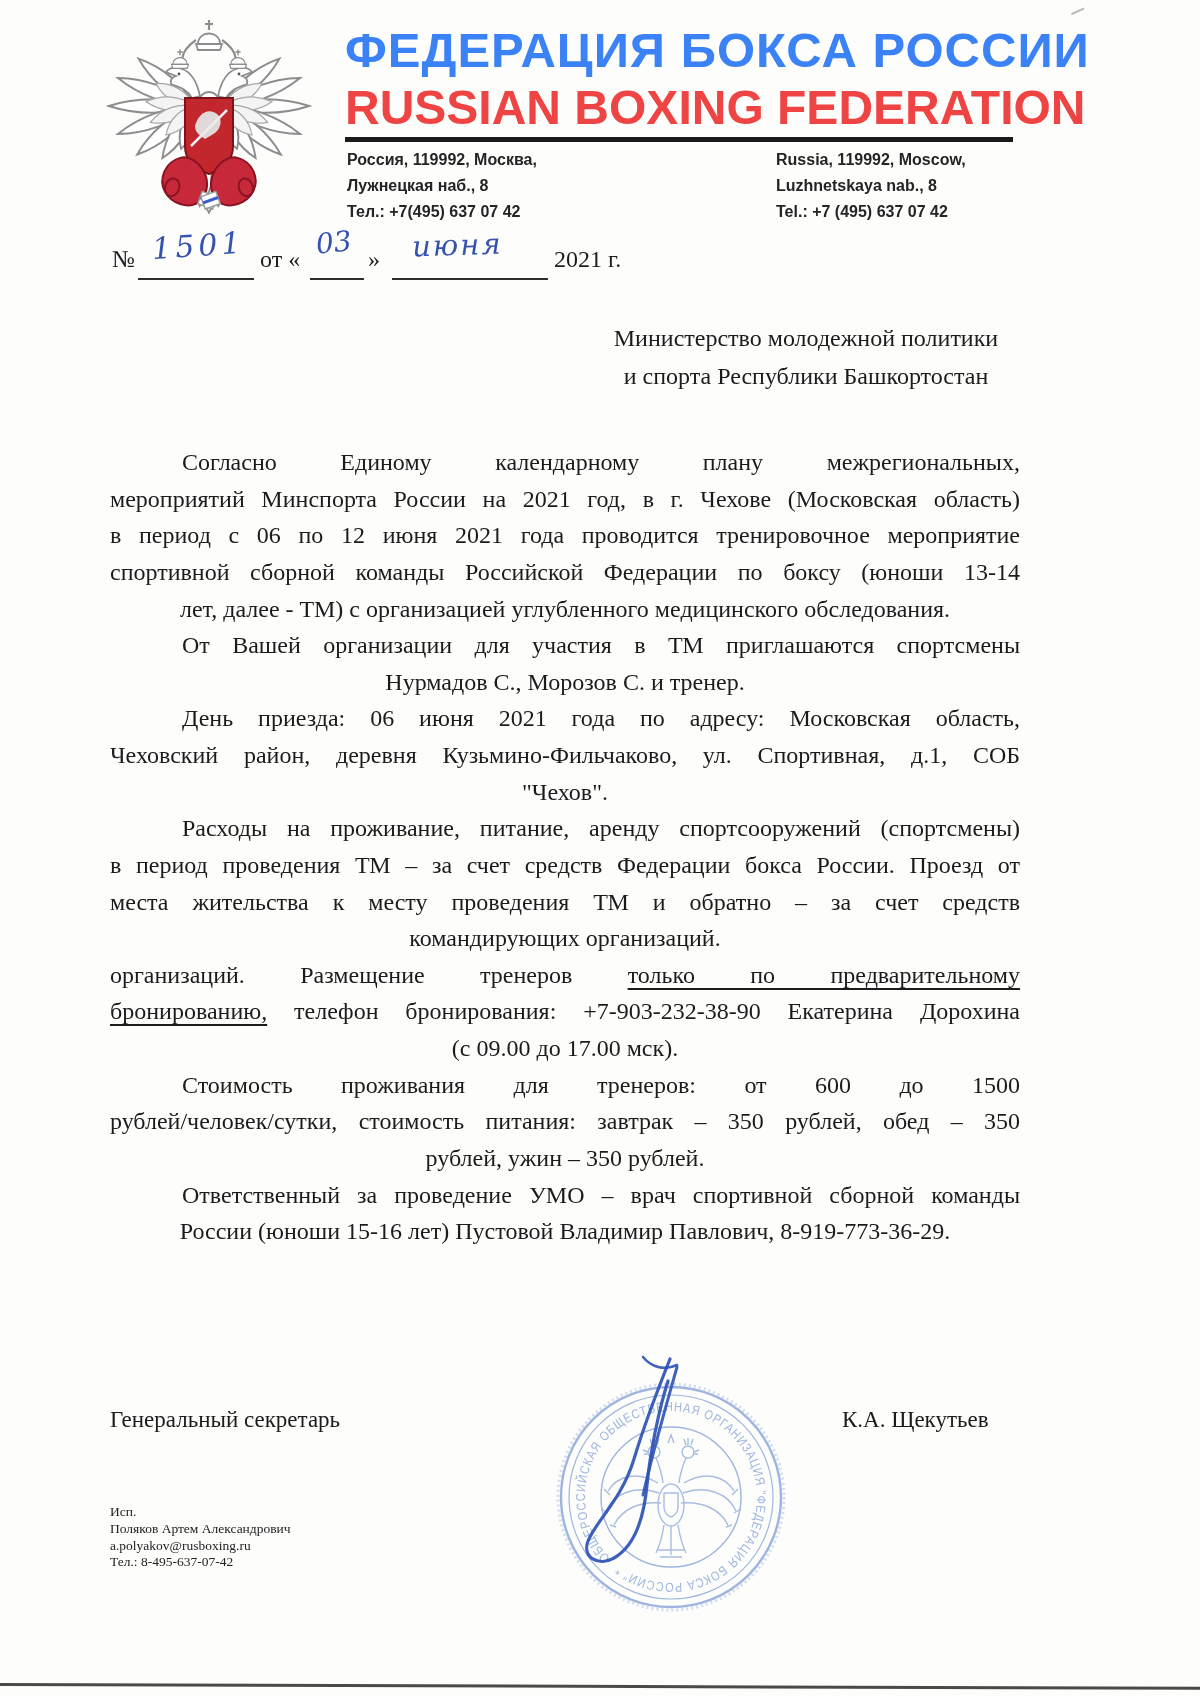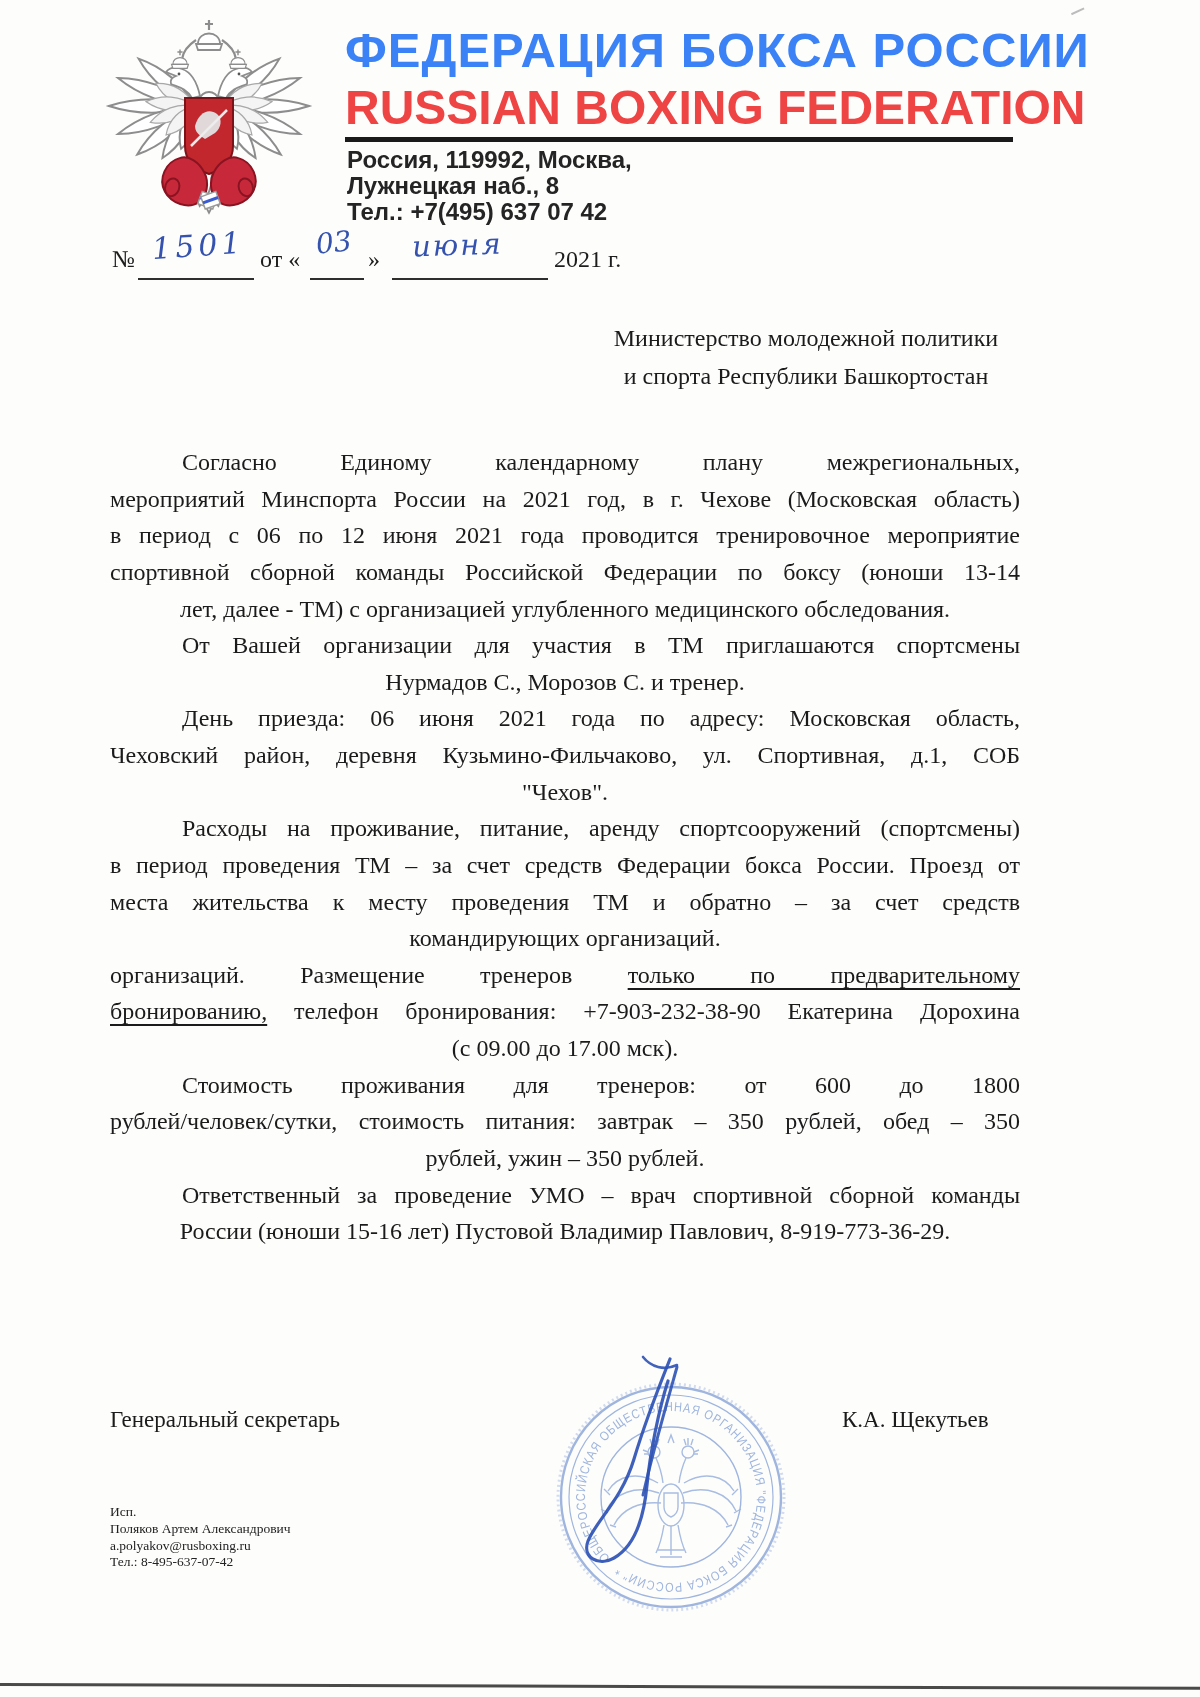--- a/index.html
+++ b/index.html
@@ -7,21 +7,21 @@
         font-family:"Liberation Serif",serif;color:var(--text-color,#1b1b1b);}
   
   .emblem{position:absolute;left:86px;top:12px;width:246px;height:204px;}
   .title-ru{position:absolute;left:345px;top:22px;width:680px;white-space:nowrap;
             font-family:"Liberation Sans",sans-serif;font-weight:bold;font-size:49px;
             letter-spacing:1px;color:#3b82f6;}
   .title-en{position:absolute;left:345px;top:80px;width:680px;white-space:nowrap;
             font-family:"Liberation Sans",sans-serif;font-weight:bold;font-size:48px;color:#ef4444;}
   .divider{position:absolute;left:345px;top:137px;width:668px;height:5px;background:#1a1a1a;}
   .addr{position:absolute;top:147px;font-family:"Liberation Sans",sans-serif;font-weight:bold;
-        font-size:24px;line-height:26px;color:#242424;}
+        font-size:16px;line-height:26px;color:#242424;}
   .addr-ru{left:347px;} .addr-en{left:776px;}
   
   .ref{position:absolute;font-size:24px;color:#1d1d1d;white-space:nowrap;}
   .blank{position:absolute;height:32px;border-bottom:2px solid #2e2e2e;}
   .hw{position:absolute;font-family:"DejaVu Serif",serif;font-style:italic;
       color:var(--ink-blue,#3553ae);white-space:nowrap;}
   .hw1{left:152px;top:228px;font-size:30px;letter-spacing:4px;transform:rotate(-4deg);}
   .hw2{left:316px;top:226px;font-size:28px;transform:rotate(-6deg);}
   .hw3{left:412px;top:228px;font-size:29px;letter-spacing:2px;transform:rotate(-2deg);}
   
@@ -161,20 +161,25 @@
   </svg>
 
   <div class="title-ru">ФЕДЕРАЦИЯ БОКСА РОССИИ</div>
   <div class="title-en">RUSSIAN BOXING FEDERATION</div>
   <div class="divider"></div>
 
   <div class="addr addr-ru">
     <div>Россия, 119992, Москва,</div>
     <div>Лужнецкая наб., 8</div>
     <div>Тел.: +7(495) 637 07 42</div>
+  </div>
+  <div class="addr addr-en">
+    <div>Russia, 119992, Moscow,</div>
+    <div>Luzhnetskaya nab., 8</div>
+    <div>Tel.: +7 (495) 637 07 42</div>
   </div>
 
   <span class="ref" style="left:112px;top:246px;">№</span>
   <span class="blank" style="left:138px;top:246px;width:116px;"></span>
   <span class="hw hw1">1501</span>
   <span class="ref" style="left:260px;top:246px;">от «</span>
   <span class="blank" style="left:310px;top:246px;width:54px;"></span>
   <span class="hw hw2">03</span>
   <span class="ref" style="left:368px;top:246px;">»</span>
   <span class="blank" style="left:392px;top:246px;width:156px;"></span>
@@ -197,21 +202,21 @@
       <div class="line first just"><span>День приезда: 06 июня 2021 года по адресу: Московская область,</span></div>
       <div class="line just"><span>Чеховский район, деревня Кузьмино-Фильчаково, ул. Спортивная, д.1, СОБ</span></div>
       <div class="line last"><span>"Чехов".</span></div>
       <div class="line first just"><span>Расходы на проживание, питание, аренду спортсооружений (спортсмены)</span></div>
       <div class="line just"><span>в период проведения ТМ – за счет средств Федерации бокса России. Проезд от</span></div>
       <div class="line just"><span>места жительства к месту проведения ТМ и обратно – за счет средств</span></div>
       <div class="line last"><span>командирующих организаций.</span></div>
       <div class="line just"><span>организаций. Размещение тренеров </span><span class="uline">только по предварительному</span></div>
       <div class="line just"><span class="uline">бронированию,</span><span> телефон бронирования: +7-903-232-38-90 Екатерина Дорохина</span></div>
       <div class="line last"><span>(с 09.00 до 17.00 мск).</span></div>
-      <div class="line first just"><span>Стоимость проживания для тренеров: от 600 до 1800</span></div>
+      <div class="line first just"><span>Стоимость проживания для тренеров: от 600 до 1500</span></div>
       <div class="line just"><span>рублей/человек/сутки, стоимость питания: завтрак – 350 рублей, обед – 350</span></div>
       <div class="line last"><span>рублей, ужин – 350 рублей.</span></div>
       <div class="line first just"><span>Ответственный за проведение УМО – врач спортивной сборной команды</span></div>
       <div class="line last"><span>России (юноши 15-16 лет) Пустовой Владимир Павлович, 8-919-773-36-29.</span></div>
     </main>
 
   <span class="sig-pos">Генеральный секретарь</span>
   <span class="sig-name">К.А. Щекутьев</span>
 
   <svg class="stamp-svg" viewBox="0 0 260 330">

